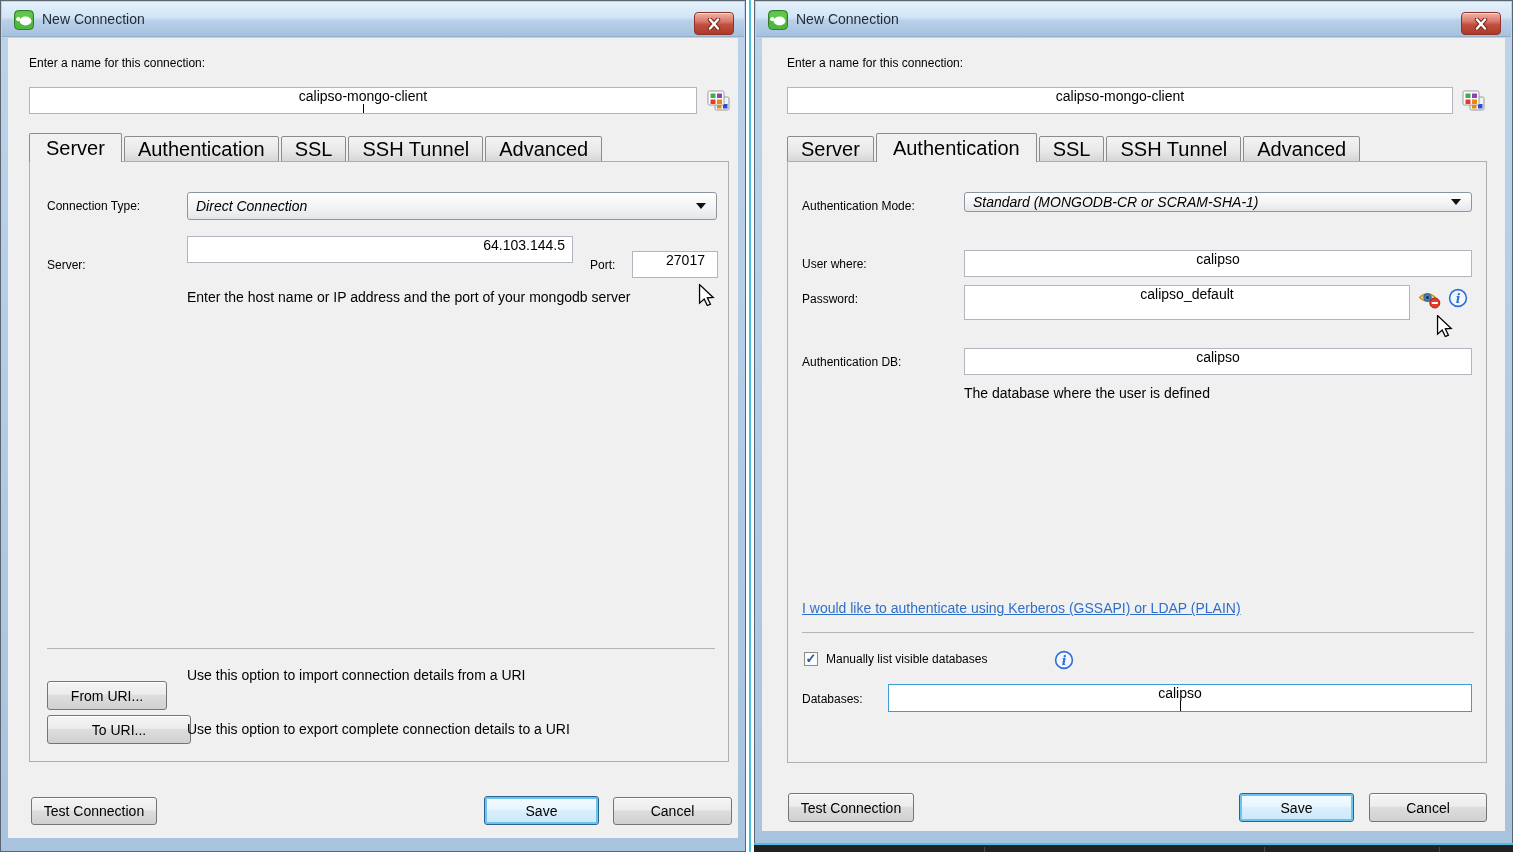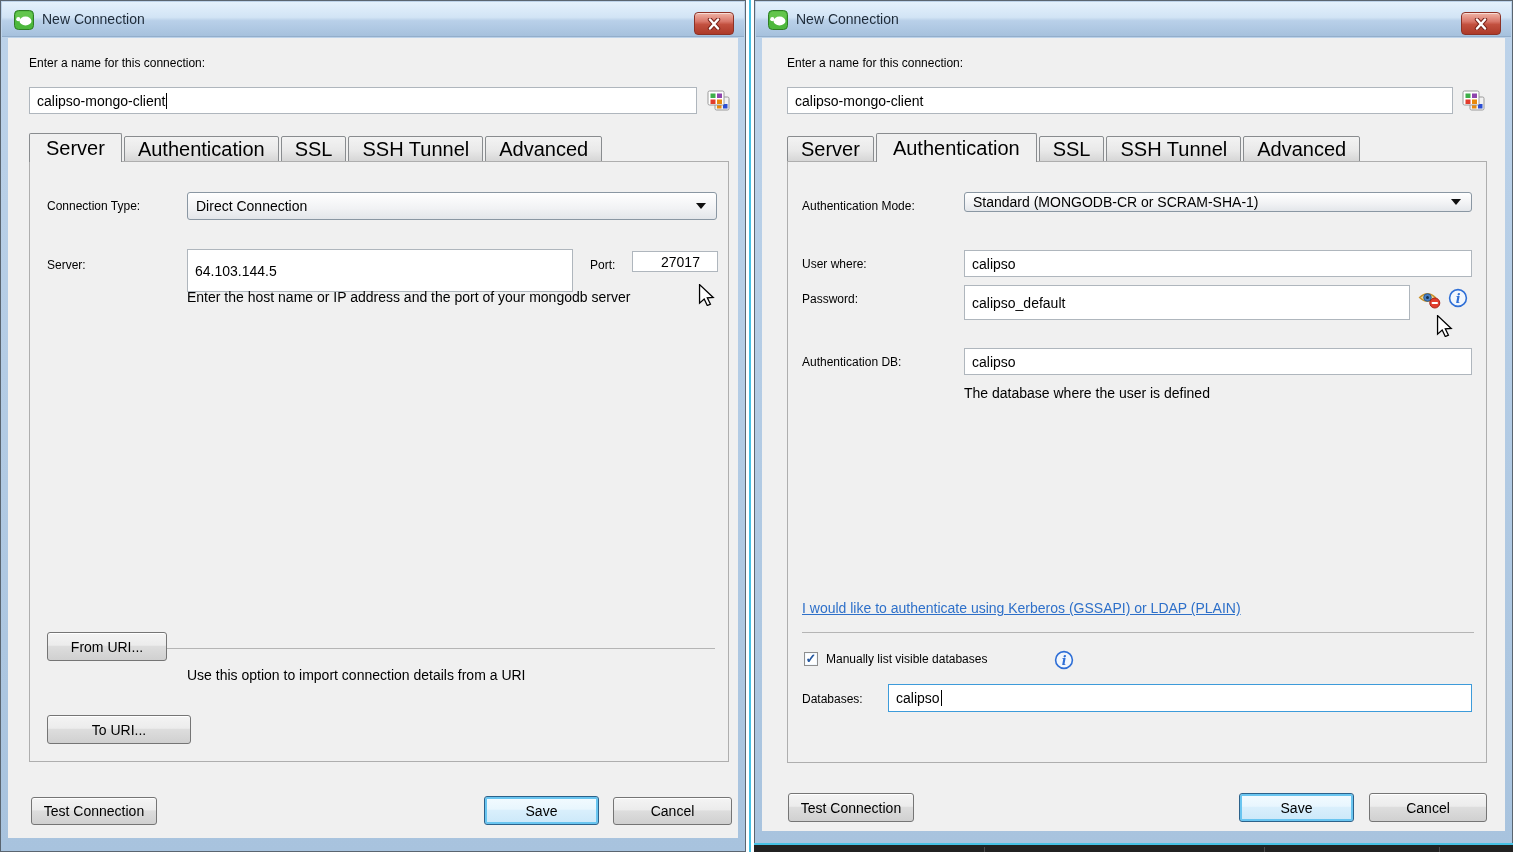--- a/index.html
+++ b/index.html
@@ -18,27 +18,27 @@
                background:linear-gradient(to bottom,#f0b4a6 0%,#d9776a 40%,#c2503f 55%,#ad3a29 100%);
                box-shadow:inset 0 1px 0 rgba(255,255,255,.55); cursor:pointer;
                display:flex; align-items:center; justify-content:center; }
   .content { position:absolute; left:7px; right:7px; top:37px; bottom:13px; background:#f0f0f0; }
 
   .abs { position:absolute; }
   .lbl { font-size:12px; color:#000; white-space:nowrap; }
   .help { font-size:14px; color:#000; white-space:nowrap; }
 
   .tinput { background:#fff; border:1px solid #afb6bd; font-size:14px; color:#000;
-            display:flex; align-items:center; padding:0 7px; white-space:nowrap; overflow:hidden; }
+            display:flex; align-items:center; padding:0 7px; white-space:nowrap; overflow:hidden;flex-direction:column; }
   .tinput.focused { border:1px solid #3d9bda; }
   .caret { display:inline-block; width:1px; height:16px; background:#000; margin-left:1px; }
 
   .combo { background:linear-gradient(to bottom,#ffffff,#f1f2f4 60%,#e3e6ea);
            border:1px solid #8a97a3; border-radius:3px; font-size:14px; color:#000;
-           display:flex; align-items:center; padding:0 24px 0 8px; cursor:pointer; }
+           display:flex; align-items:center; padding:0 24px 0 8px; cursor:pointer;font-style:italic; }
   .combo-arrow { position:absolute; right:10px; top:50%; margin-top:-3px; width:0; height:0;
                  border-left:5px solid transparent; border-right:5px solid transparent;
                  border-top:6px solid #101010; }
 
   .tabs { position:absolute; display:flex; align-items:flex-end; }
   .tab { height:26px; margin-top:2px; padding:0 13px; font-size:20px; color:#000;
          border:1px solid #898c8f; border-radius:2px 2px 0 0; margin-right:2px;
          background:linear-gradient(to bottom,#f3f3f3,#e9e9e9 55%,#d6d6d6); 
          display:flex; align-items:center; cursor:pointer; position:relative; z-index:1; }
   .tab.active { height:29px; margin-top:0; padding:0 16px; background:#f0f0f0;
@@ -115,39 +115,40 @@
   </div>
 
   <div class="panel" style="left:28px; top:160px; width:700px; height:601px;">
     <div class="abs lbl" style="left:17px; top:37px;">Connection Type:</div>
     <div class="abs combo" style="left:157px; top:30px; width:530px; height:28px;">
       <span>Direct Connection</span>
       <span class="combo-arrow"></span>
     </div>
 
     <div class="abs lbl" style="left:17px; top:96px;">Server:</div>
-    <div class="abs tinput" style="left:157px; top:87px; width:386px; height:43px;">
+    <div class="abs tinput" style="left:157px; top:74px; width:386px; height:27px;align-items:flex-end;">
       <span>64.103.144.5</span>
     </div>
     <div class="abs lbl" style="left:560px; top:96px;">Port:</div>
-    <div class="abs tinput" style="left:602px; top:89px; width:86px; height:21px;padding-left:28px;">
+    <div class="abs tinput" style="left:602px; top:89px; width:86px; height:27px;padding-left:28px;">
       <span>27017</span>
     </div>
     <div class="abs help" style="left:157px; top:127px;">Enter the host name or IP address and the port of your mongodb server</div>
 
     <svg class="abs" style="left:668px; top:122px;" width="17" height="22" viewBox="0 0 14 19">
       <path d="M1,0.5 L1,16.5 L5,13 L7.7,18.6 L10.4,17.4 L7.7,11.9 L12.8,11.6 Z" fill="#ffffff" stroke="#000000" stroke-width="1.1"></path>
     </svg>
 
     <div class="abs divider" style="left:17px; top:486px; width:668px;"></div>
 
-    <div class="abs btn" style="left:17px; top:470px; width:120px; height:29px;">From URI...</div>
+    <div class="abs btn" style="left:17px; top:519px; width:120px; height:29px;">From URI...</div>
     <div class="abs help" style="left:157px; top:505px;">Use this option to import connection details from a URI</div>
 
     <div class="abs btn" style="left:17px; top:553px; width:144px; height:29px;">To URI...</div>
+    <div class="abs help" style="left:157px; top:559px;">Use this option to export complete connection details to a URI</div>
   </div>
 
   <div class="abs btn" style="left:30px; top:796px; width:126px; height:28px;">Test Connection</div>
   <div class="abs btn default" style="left:483px; top:795px; width:115px; height:29px;">Save</div>
   <div class="abs btn" style="left:612px; top:796px; width:119px; height:28px;">Cancel</div>
 </div>
 
 <div class="mid-line"></div>
 
 <div class="window" style="left:754px; top:0; width:759px; height:845px;">

